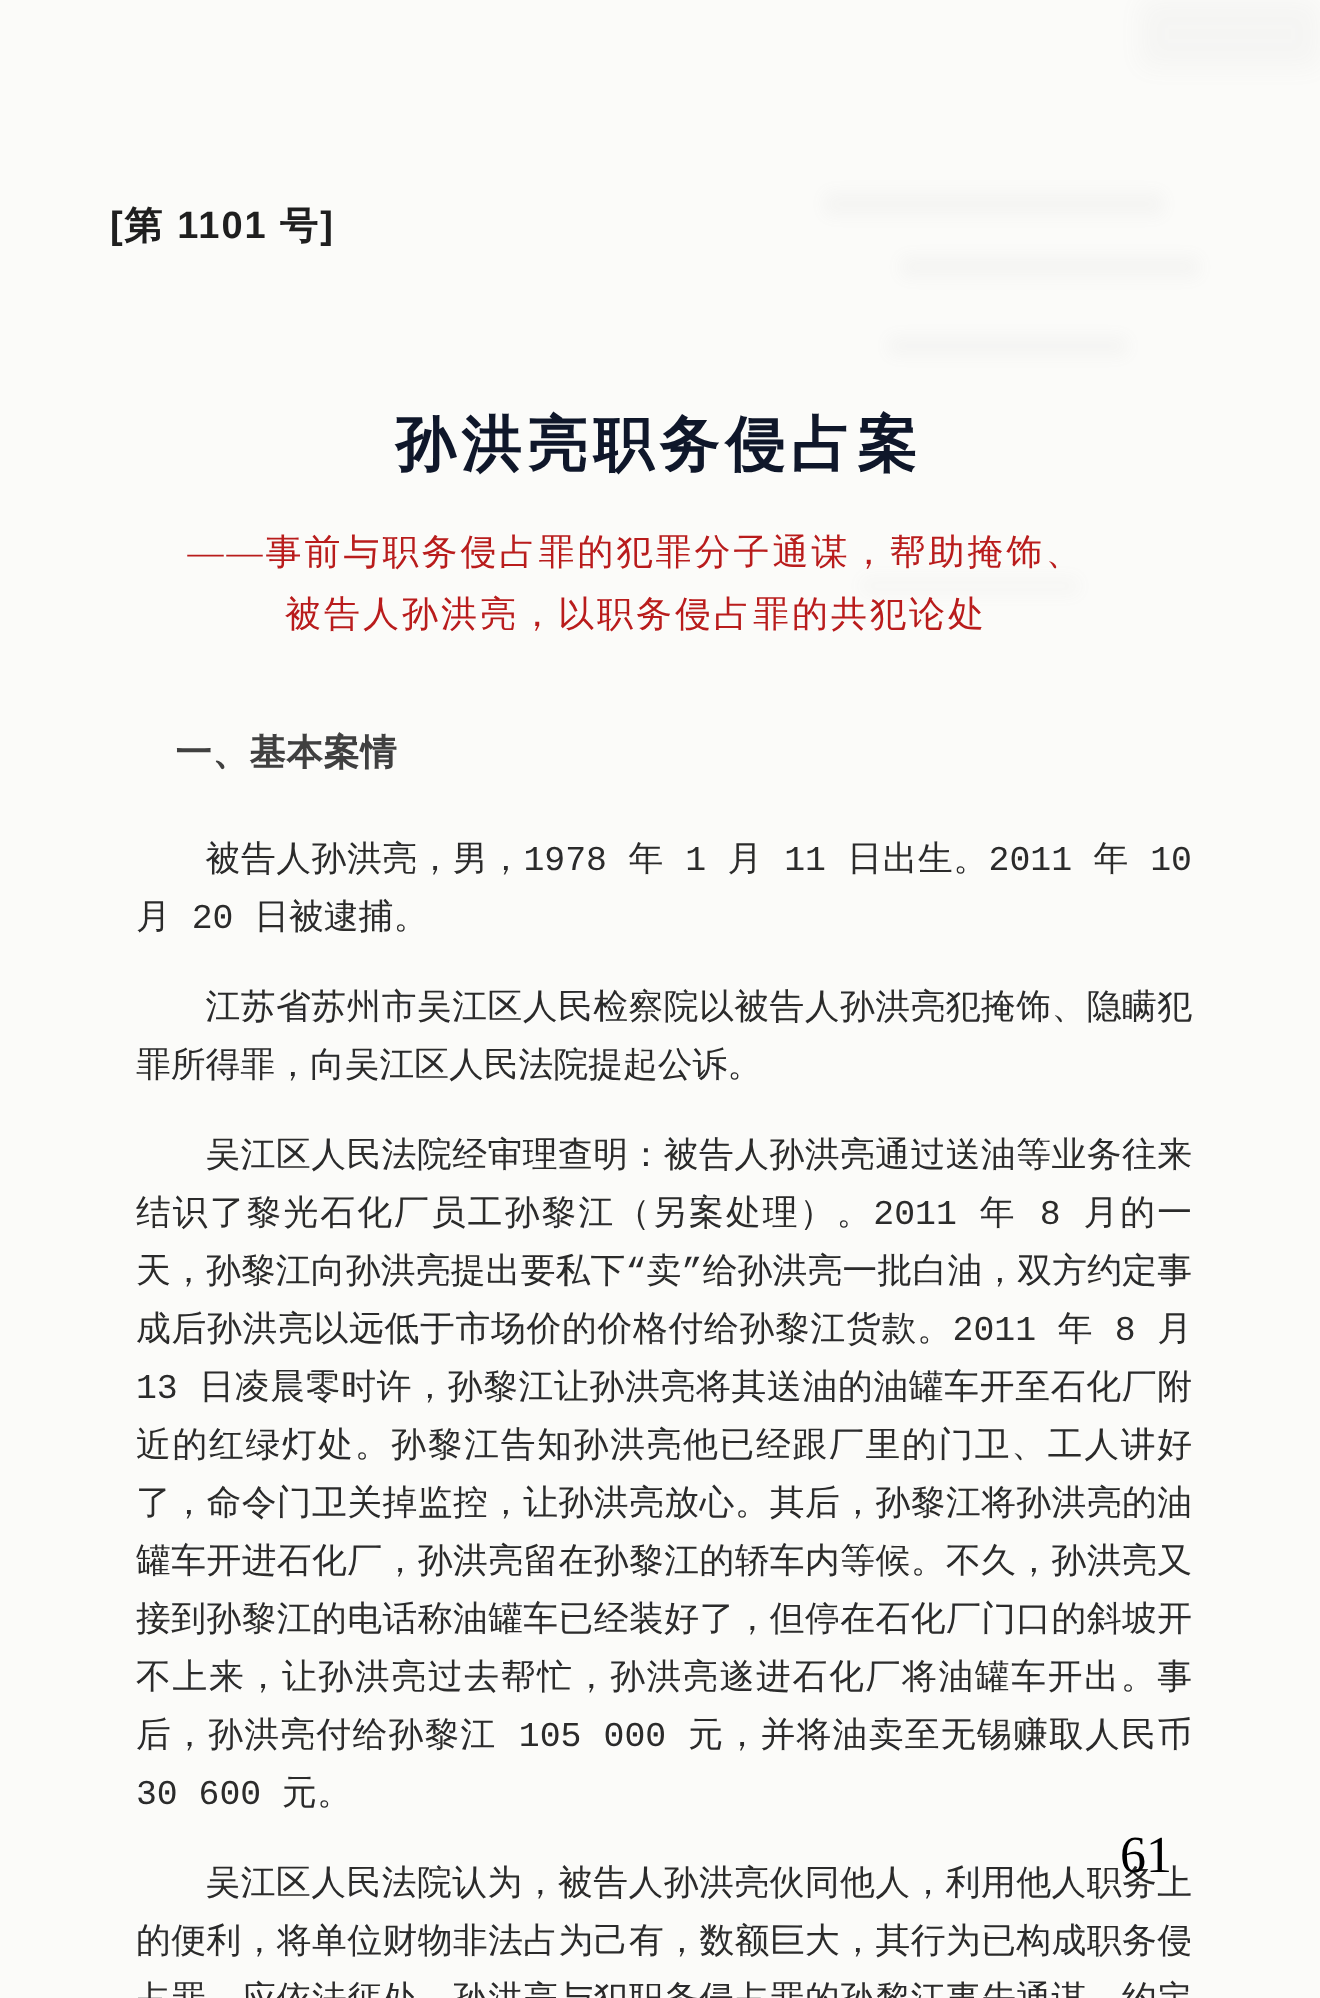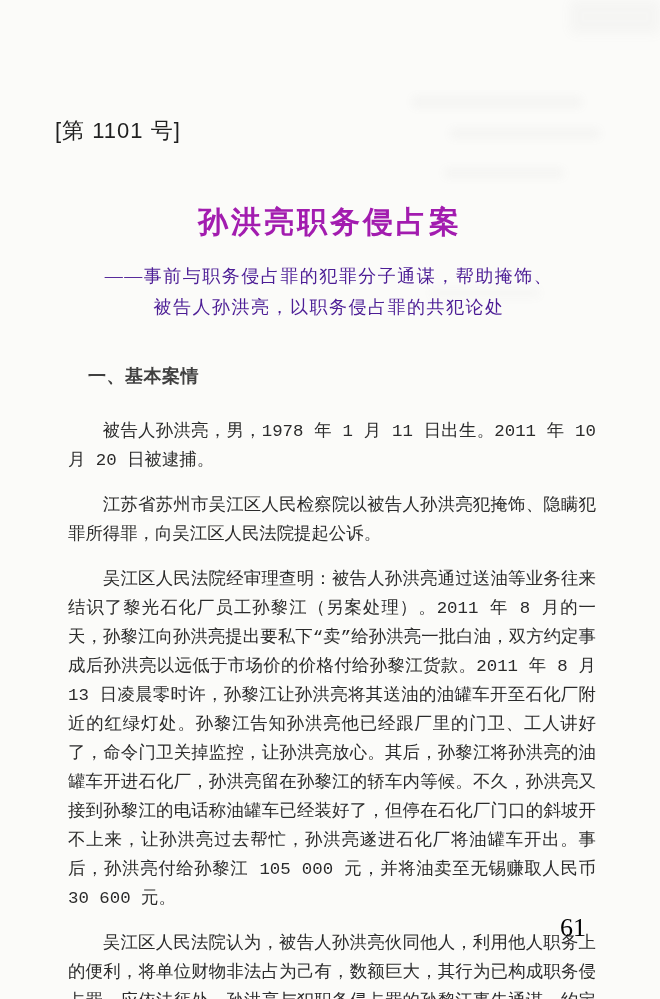--- a/index.html
+++ b/index.html
@@ -12,34 +12,33 @@
 
   
   .ghost{position:absolute;background:#8f8f8f;filter:blur(4px);opacity:.055;border-radius:3px;}
   .ghost.g1{right:78px;top:96px;width:170px;height:12px;}
   .ghost.g2{right:60px;top:128px;width:150px;height:11px;}
   .ghost.g3{right:96px;top:168px;width:120px;height:10px;}
   .ghost.g4{right:0;top:0;width:90px;height:34px;opacity:.05;filter:blur(6px);}
   .ghost.g5{right:120px;top:288px;width:110px;height:10px;opacity:.04;}
 
   .case-number{
-    position:absolute;left:55px;top:116px;
+    position:absolute;left:55px;top:100px;
     font-family:"Liberation Sans","DejaVu Sans",sans-serif;
-    font-weight:normal;font-size:22px;color:#1f1f1f;letter-spacing:1px;
+    font-weight:bold;font-size:19px;color:#1f1f1f;letter-spacing:1px;
   }
   .title{
     position:absolute;left:0;top:202px;width:660px;margin:0;
-    text-align:center;font-weight:bold;font-size:30px;color:#a21caf;
+    text-align:center;font-weight:bold;font-size:30px;color:#0f172a;
     letter-spacing:3px;
   }
   .subtitle{
     position:absolute;left:0;top:261px;width:636px;
-    text-align:center;font-size:18px;line-height:31px;color:#4c1d95;
+    text-align:center;font-size:18px;line-height:31px;color:#b91c1c;
     letter-spacing:1.5px;
-    margin-left:11px;
   }
   .section-heading{
     position:absolute;left:88px;top:364px;margin:0;
     font-family:"Liberation Sans","DejaVu Sans",sans-serif;
     font-weight:bold;font-size:18px;color:#404040;letter-spacing:.5px;
   }
   .body-text{
     position:absolute;left:52px;top:401px;width:560px;
     font-size:17.4px;line-height:29px;color:#2b2b2b;
     text-align:justify;

